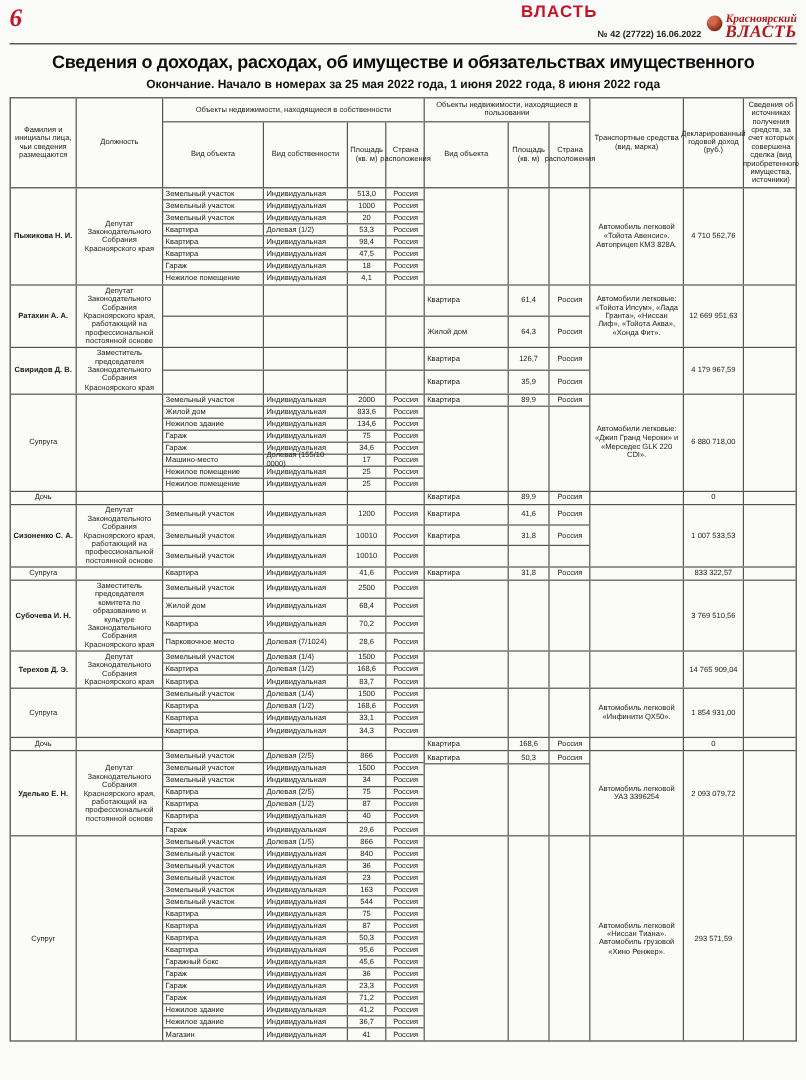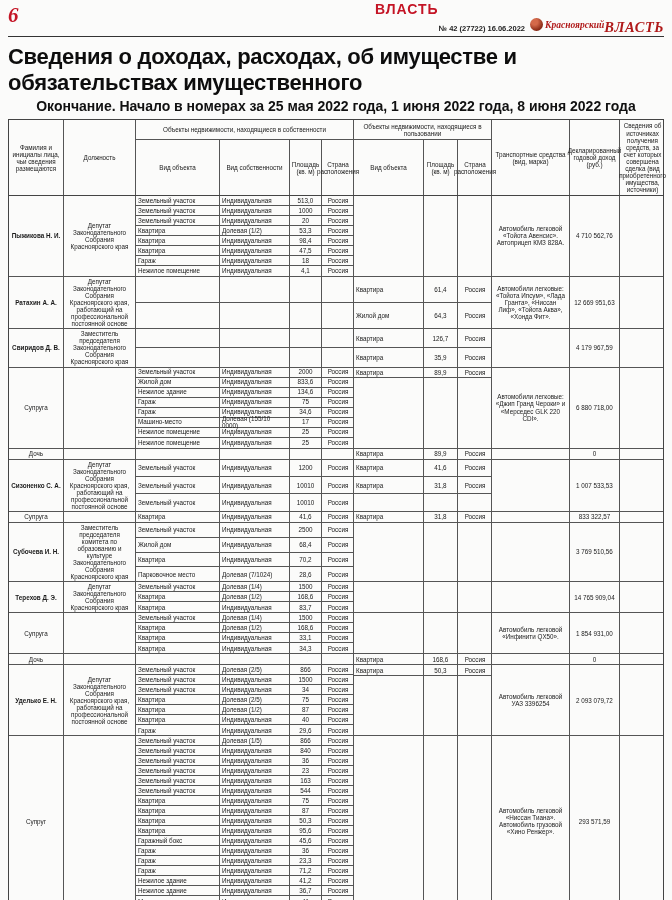--- a/index.html
+++ b/index.html
@@ -12,31 +12,31 @@
   .pgnum { font-family: "Liberation Serif", serif; font-weight: bold; font-style: italic;
            font-size: 21px; color: #c41425; width: 60px; align-self: flex-start; line-height: 1; }
   .section { flex: 1; text-align: right; color: #c41425; font-weight: bold;
              font-size: 14px; letter-spacing: 1px; line-height: 1; padding-bottom: 19px; }
   .headright { display: flex; align-items: flex-end; gap: 5px; }
   .issue { font-size: 7.5px; font-weight: bold; color: #222; padding-bottom: 2px; white-space: nowrap; }
   .masthead { display: flex; align-items: center; }
   .emblem { width: 13px; height: 13px; border-radius: 50%; flex: 0 0 13px;
             background: radial-gradient(circle at 35% 30%, #d4694a 0 25%, #8a2a16 70%, #5e1a0c 100%);
             margin-right: 2px; margin-top: -8px; }
-  .mhtext { display: flex; flex-direction: row; align-items: flex-start; line-height: 0.95; }
+  .mhtext { display: flex; flex-direction: column; align-items: flex-end; line-height: 0.95; }
   .mh1 { font-family: "Liberation Serif", serif; font-style: italic; font-weight: bold;
          font-size: 9.5px; color: #b01a1a; }
   .mh2 { font-family: "Liberation Serif", serif; font-style: italic; font-weight: bold;
          font-size: 14.5px; color: #b01a1a; letter-spacing: 0.5px; }
   .rule { border-bottom: 1.5px solid #333; margin-top: 1px; }
 
   
-  .title { margin-top: 7px; font-weight: bold; font-size: 22px;
+  .title { margin-top: 7px; text-align: center; font-weight: bold; font-size: 15px;
            line-height: 1.17; color: #0d0d0d; letter-spacing: -0.3px; }
-  .subtitle { margin-top: 3px; text-align: center; font-weight: bold; font-size: 14px; color: #111; }
+  .subtitle { margin-top: 3px; text-align: center; font-weight: bold; font-size: 10px; color: #111; }
 
   
   .table { margin-top: 5px; width: 656px; border: 1px solid #444; font-size: 6.3px; line-height: 1.12; }
   .w-name  { width: 55px; }  .w-pos   { width: 72px; }
   .w-own   { width: 218px; } .w-otype { width: 84px; } .w-oown { width: 70px; }
   .w-oarea { width: 32px; }  .w-octry { width: 32px; }
   .w-use   { width: 138px; } .w-utype { width: 70px; } .w-uarea { width: 34px; } .w-uctry { width: 34px; }
   .w-trans { width: 78px; }  .w-inc   { width: 50px; } .w-src   { width: 45px; }
 
   .thead { display: flex; border-bottom: 1px solid #444; }

